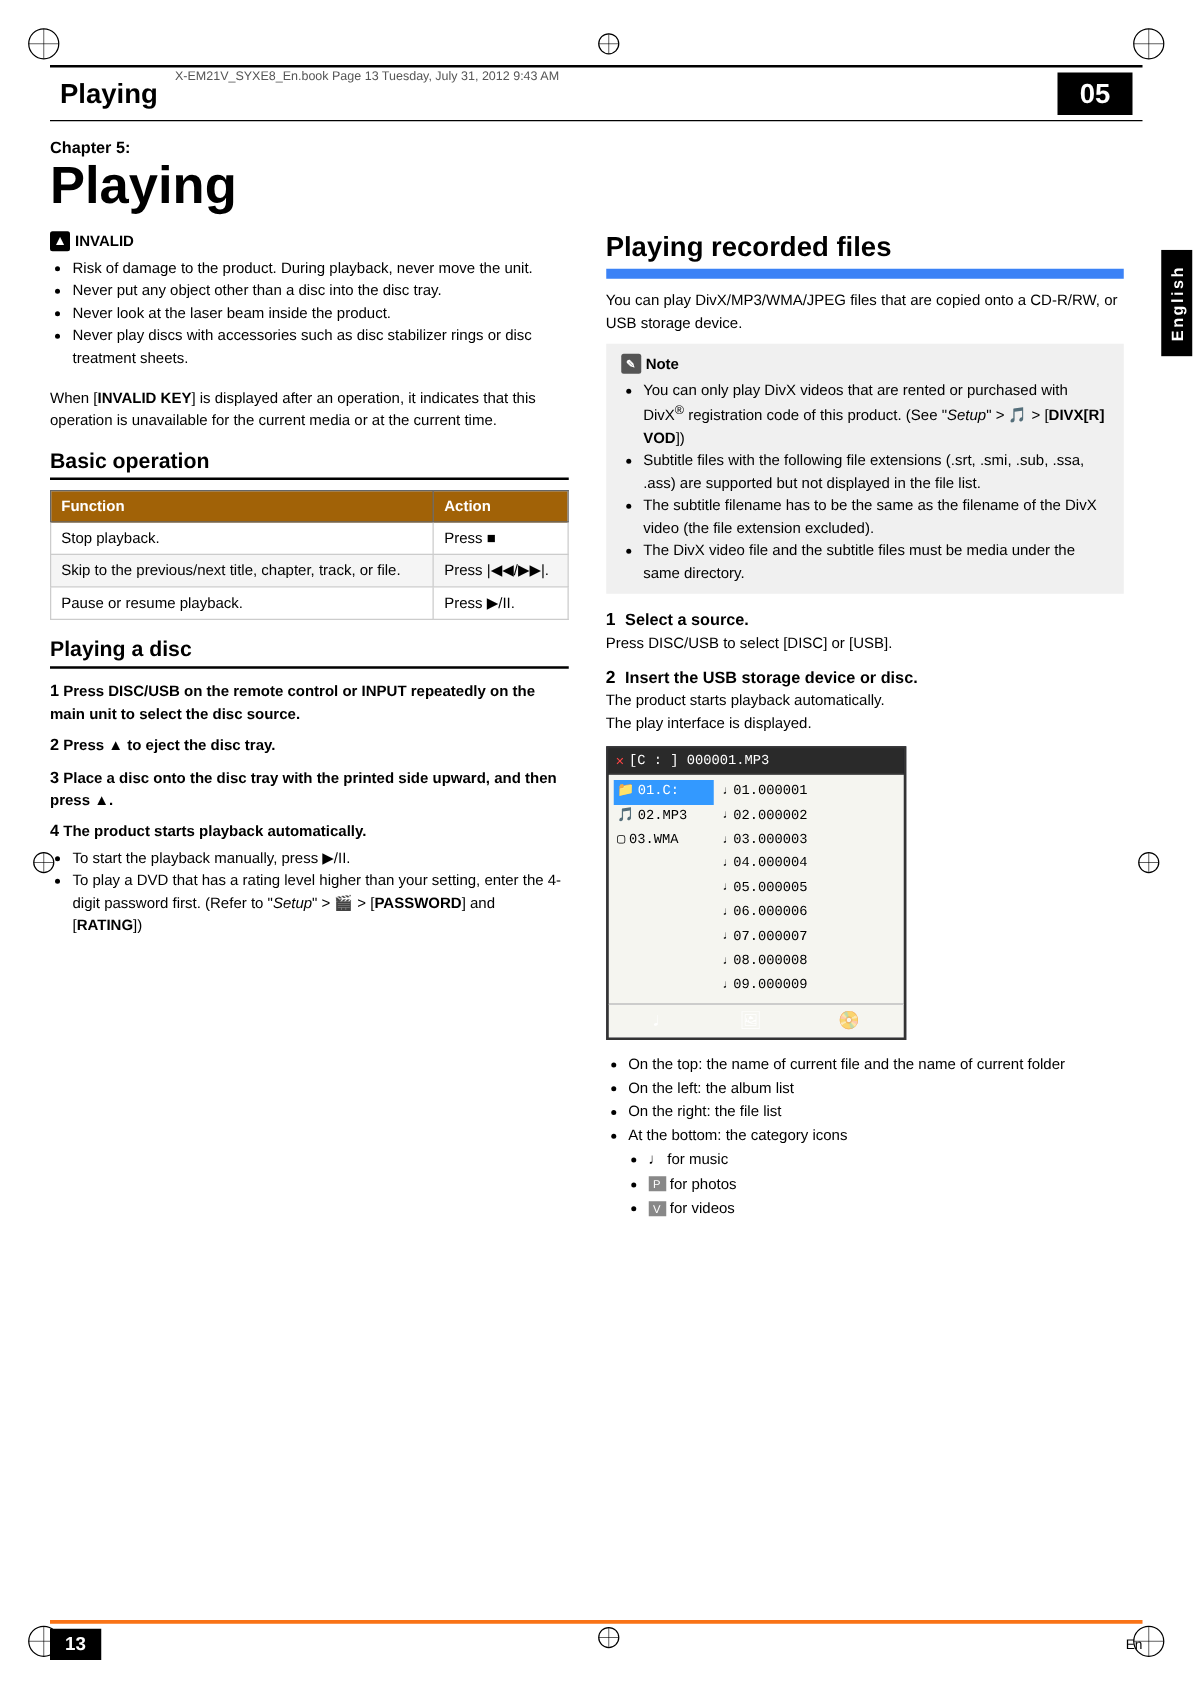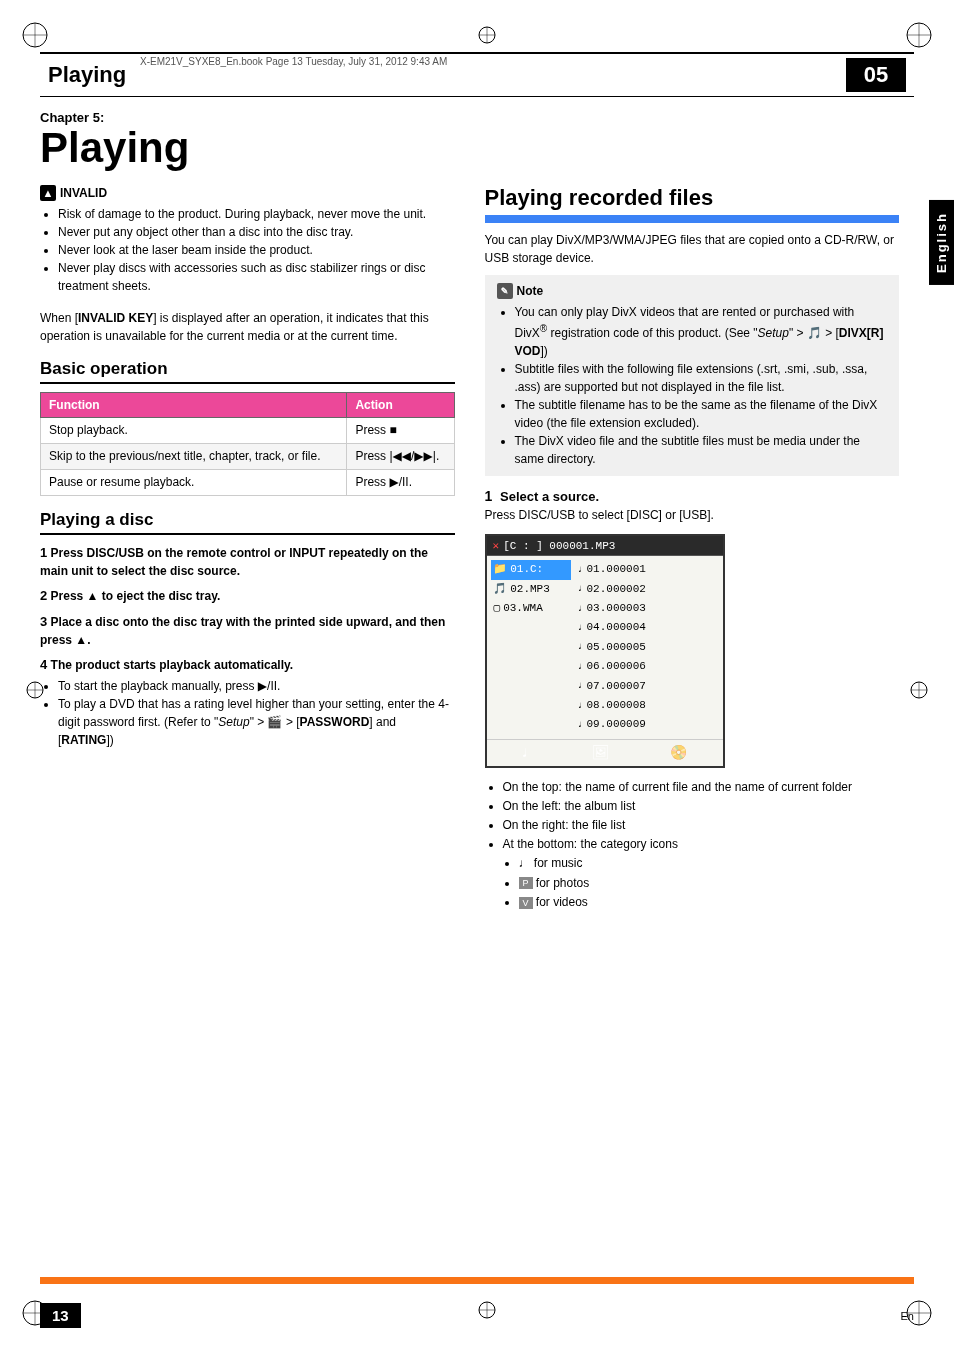--- a/index.html
+++ b/index.html
@@ -137,21 +137,21 @@
     }
 
     
     .basic-table {
       width: 100%;
       border-collapse: collapse;
       font-size: 12px;
       margin-bottom: 10px;
     }
     .basic-table thead tr {
-      background: #ec4899;
+      background: #a16207;
       color: #fff;
     }
     .basic-table th {
       padding: 5px 8px;
       font-weight: bold;
       text-align: left;
       border: 1px solid #666;
     }
     .basic-table td {
       padding: 4px 8px;
@@ -310,22 +310,22 @@
 
     
     .page-footer {
       position: absolute;
       bottom: 20px;
       left: 40px;
       right: 40px;
       display: flex;
       justify-content: space-between;
       align-items: center;
-      border-top: 7px solid #f97316;
-      padding-top: 19px;
+      border-top: 3px solid #f97316;
+      padding-top: 4px;
       font-size: 11px;
     }
     .page-num-badge {
       background: #000;
       color: #fff;
       font-size: 15px;
       font-weight: bold;
       padding: 4px 12px;
     }
     .page-en {
@@ -500,20 +500,24 @@
           <li>The subtitle filename has to be the same as the filename of the DivX video (the file extension excluded).</li>
           <li>The DivX video file and the subtitle files must be media under the same directory.</li>
         </ul>
       </div>
 
       <div class="right-step">
         <div class="right-step-num">1&nbsp;&nbsp;<span class="right-step-title">Select a source.</span></div>
         <div class="right-step-body">Press DISC/USB to select [DISC] or [USB].</div>
       </div>
 
+      <div class="right-step">
+        <div class="right-step-num">2&nbsp;&nbsp;<span class="right-step-title">Insert the USB storage device or disc.</span></div>
+        <div class="right-step-body">The product starts playback automatically.<br>The play interface is displayed.</div>
+      </div>
 
       <div class="screenshot-box">
         <div class="screenshot-header">
           <span style="color:#ff4444;font-weight:bold;">✕</span>
           <span>[C : ]  000001.MP3</span>
         </div>
         <div class="screenshot-body">
           <div class="screenshot-left">
             <div class="screenshot-item selected">
               <span style="color:#ffcc00;font-size:11px;">📁</span>

